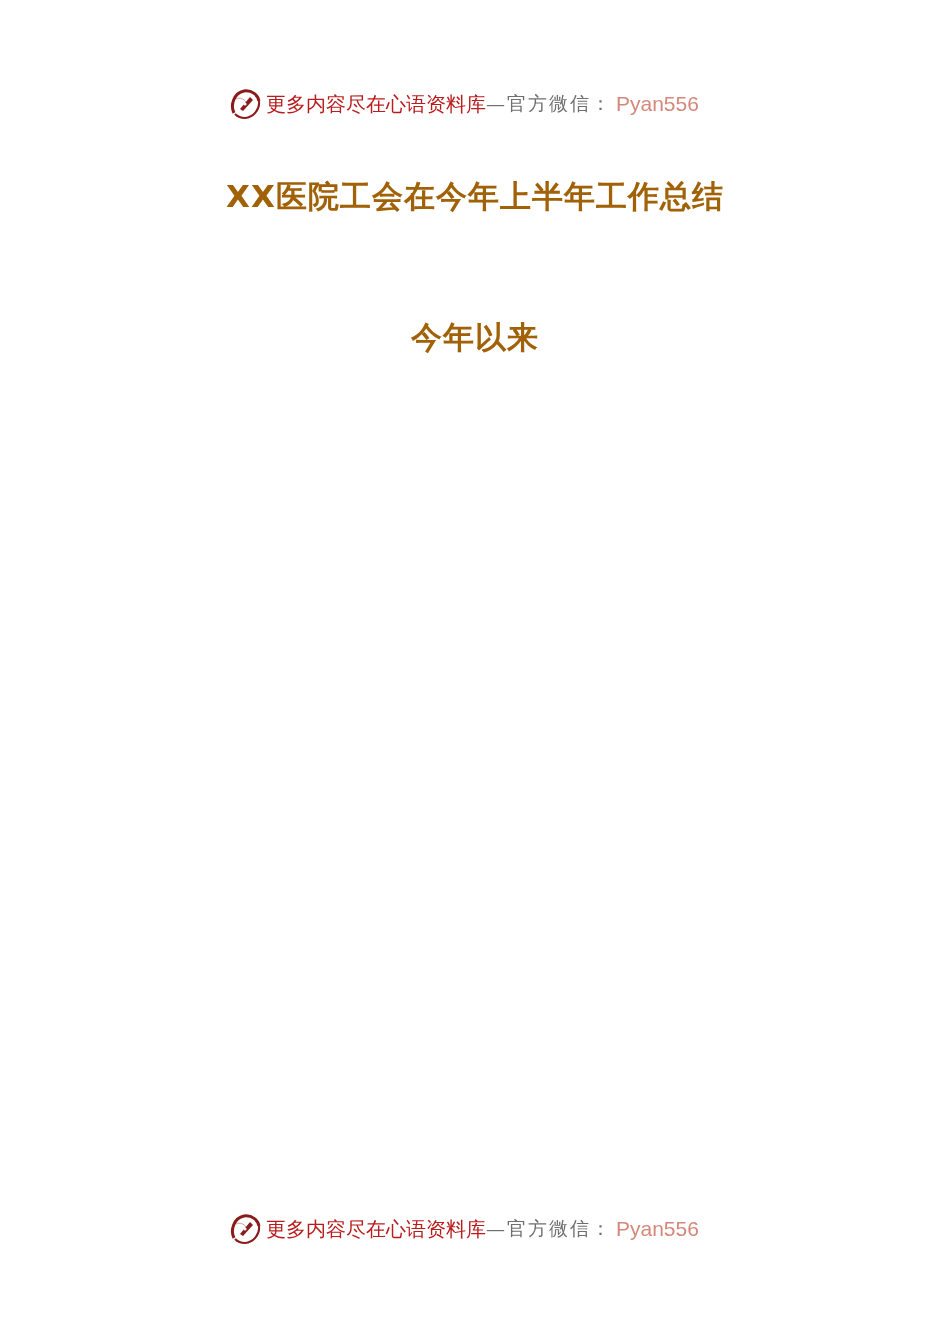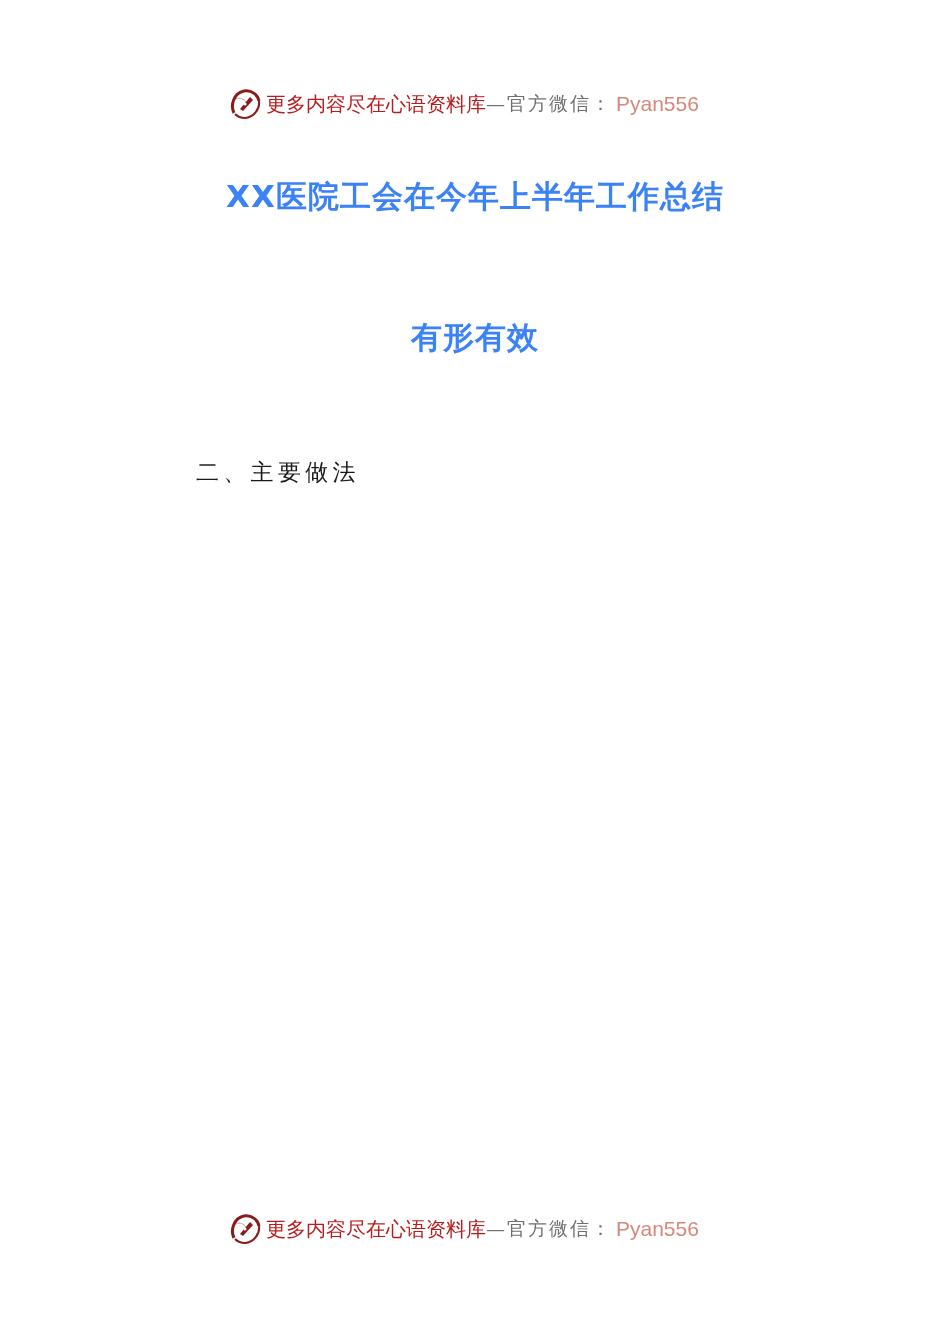--- a/index.html
+++ b/index.html
@@ -9,21 +9,21 @@
             display: flex; align-items: center; }
   .banner.top { top: 84px; }
   .banner.bottom { top: 1209px; }
   .logo { width: 34px; height: 34px; margin-right: 4px; }
   .banner-red { color: #b91c1c; font-family: Liberation Serif, serif;
                 font-size: 20px; letter-spacing: 0px; }
   .banner-gray { color: #6f6f6f; font-family: "DejaVu Serif", "Liberation Serif", serif;
                  font-size: 19px; letter-spacing: 2px; }
   .banner-id { color: #d4877a; font-family: "Liberation Sans", sans-serif; font-size: 21px; margin-left: 4px; text-align: center; }
   .title { position: absolute; left: 0; width: 950px; text-align: center;
-           font-weight: bold; font-size: 31px; color: #3b82f6; letter-spacing: 1px; }
+           font-weight: bold; font-size: 31px; color: #a16207; letter-spacing: 1px; }
   .title.l1 { top: 176px; }
   .title.l2 { top: 317px; }
   .body { position: absolute; left: 146px; top: 448px; width: 660px;
           font-size: 23px; line-height: 49.8px; letter-spacing: 4.3px; color: #1a1a1a;
           text-align: justify; }
   .body p { margin: 0; }
   .indent { text-indent: 60px; }
   .indent2 { text-indent: 50px; }
 </style>
 </head>
@@ -37,24 +37,23 @@
     <circle cx="17" cy="17" r="1.6" fill="#fff"></circle>
     <path d="M8 12 C12 10 16 12 18 15" fill="none" stroke="#c9a29a" stroke-width="1"></path>
   </svg>
   <span class="banner-red">更多内容尽在心语资料库</span>
   <span class="banner-gray">—</span>
   <span class="banner-gray">官方微信：</span>
   <span class="banner-id">Pyan556</span>
 </div>
 
 <div class="title l1">XX医院工会在今年上半年工作总结</div>
-<div class="title l2">有形有效</div>
+<div class="title l2">今年以来</div>
 
 <div class="body">
-  <p class="indent2">二、主要做法</p>
 </div>
 
 <div class="banner bottom">
   <svg class="logo" viewBox="0 0 34 34">
     <path d="M6 26 C2 18 6 6 16 4 C24 3 30 8 31 14" fill="none" stroke="#8b1a1a" stroke-width="3"></path>
     <path d="M31 14 C32 22 26 30 17 31 C12 31 9 29 7 27" fill="none" stroke="#8b1a1a" stroke-width="2"></path>
     <path d="M12 22 L22 10 L25 13 L15 24 Z" fill="#8b1a1a"></path>
     <circle cx="17" cy="17" r="1.6" fill="#fff"></circle>
     <path d="M8 12 C12 10 16 12 18 15" fill="none" stroke="#c9a29a" stroke-width="1"></path>
   </svg>

